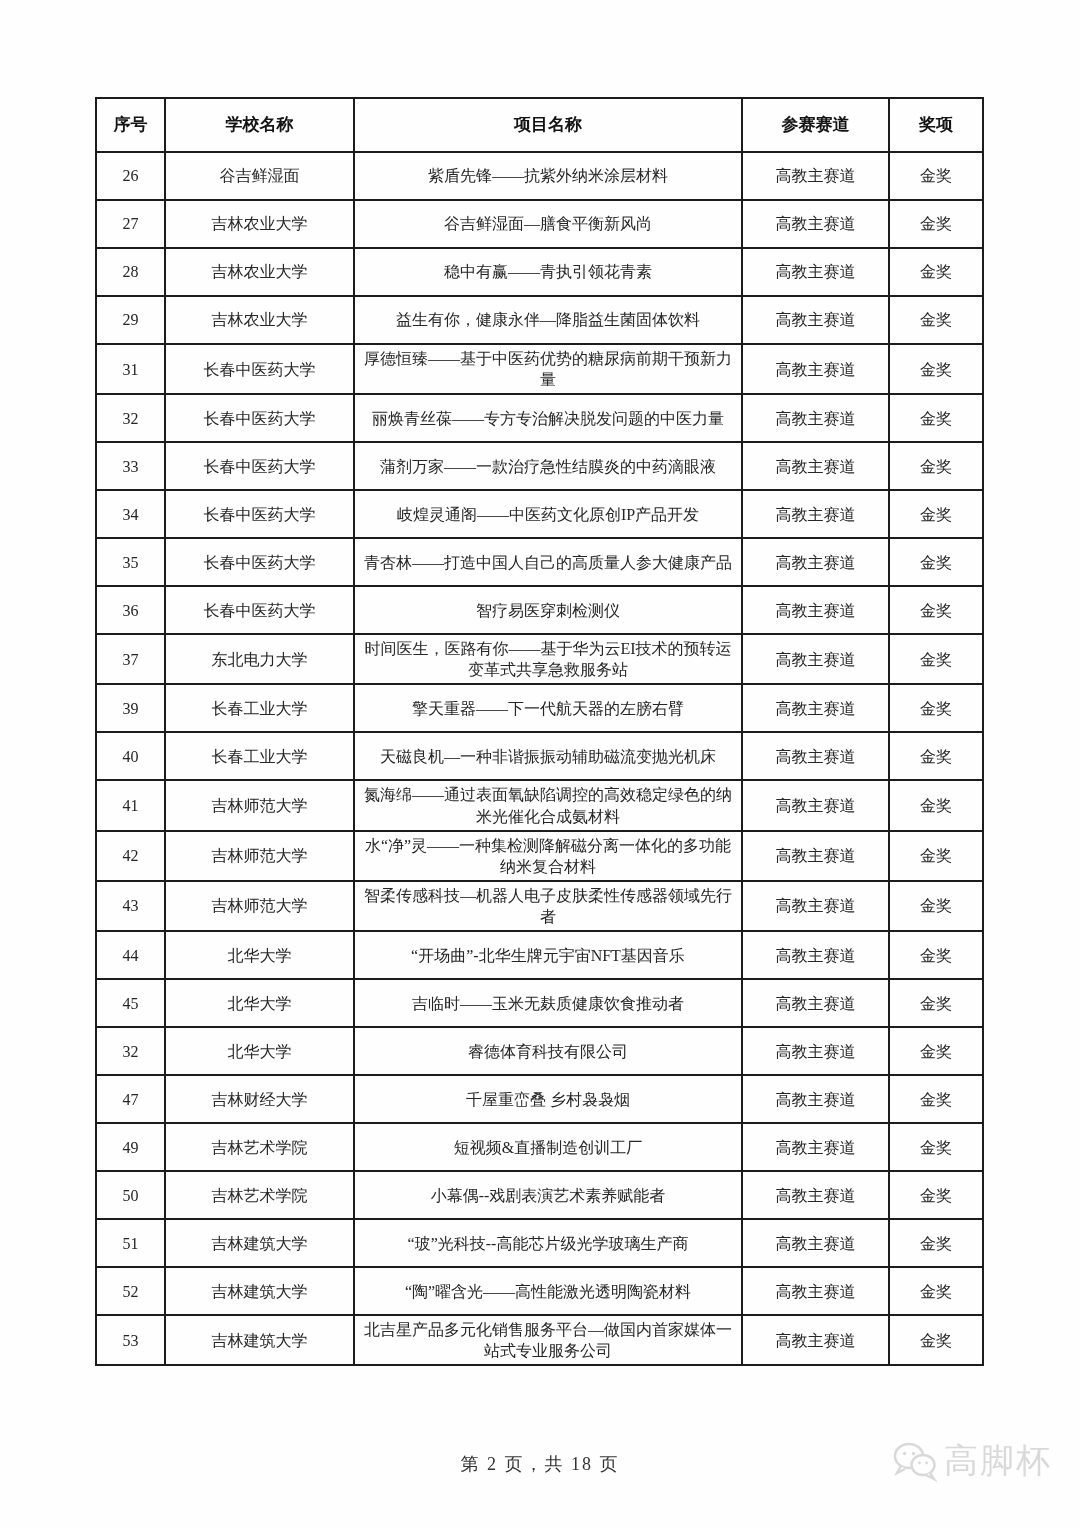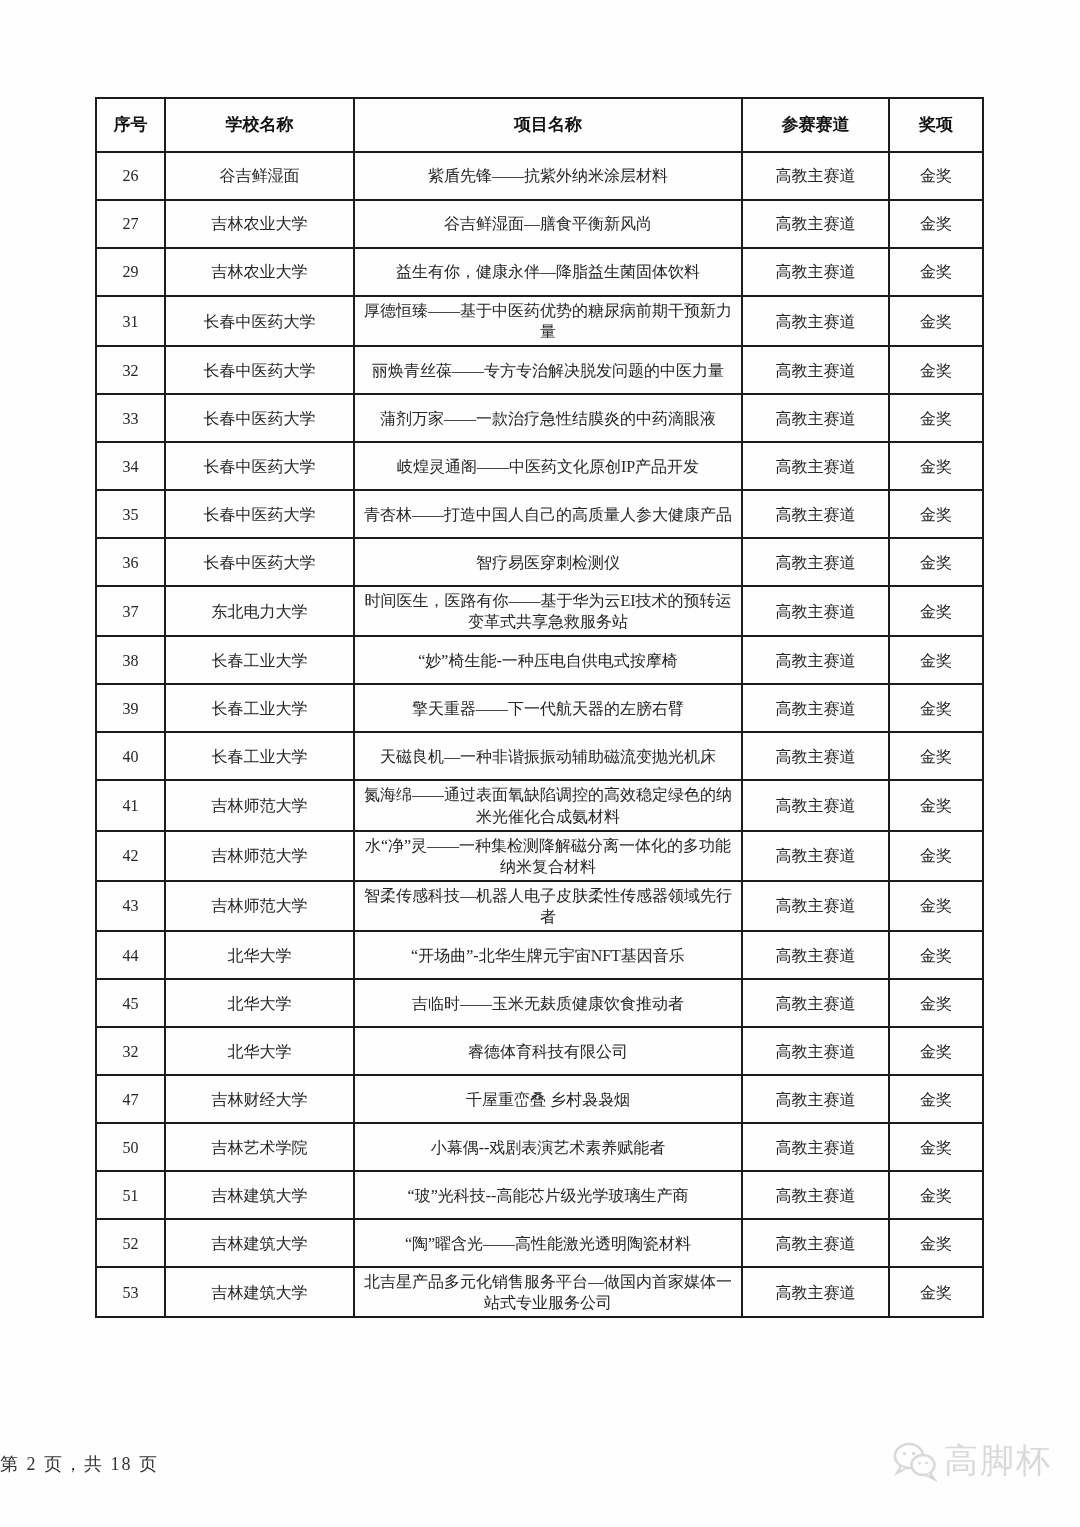--- a/index.html
+++ b/index.html
@@ -47,21 +47,21 @@
   .col-school{ width: 189px; }
   .col-proj  { width: 388px; }
   .col-track { width: 147px; }
   .col-award { width: 94px; }
 
   .footer-page {
     position: absolute;
     top: 1452px;
     left: 0;
     width: 100%;
-    text-align: left;
+    text-align: center;
     font-size: 18px;
     letter-spacing: 2px;
     color: #333333;
   }
   .watermark {
     position: absolute;
     top: 1438px;
     right: 28px;
     display: flex;
     align-items: center;
@@ -109,20 +109,27 @@
         </tr>
 
         <tr>
           <td>27</td>
           <td>吉林农业大学</td>
           <td>谷吉鲜湿面—膳食平衡新风尚</td>
           <td>高教主赛道</td>
           <td>金奖</td>
         </tr>
 
+        <tr>
+          <td>28</td>
+          <td>吉林农业大学</td>
+          <td>稳中有赢——青执引领花青素</td>
+          <td>高教主赛道</td>
+          <td>金奖</td>
+        </tr>
 
         <tr>
           <td>29</td>
           <td>吉林农业大学</td>
           <td>益生有你，健康永伴—降脂益生菌固体饮料</td>
           <td>高教主赛道</td>
           <td>金奖</td>
         </tr>
 
 
@@ -175,27 +182,20 @@
         </tr>
 
         <tr>
           <td>37</td>
           <td>东北电力大学</td>
           <td>时间医生，医路有你——基于华为云EI技术的预转运变革式共享急救服务站</td>
           <td>高教主赛道</td>
           <td>金奖</td>
         </tr>
 
-        <tr>
-          <td>38</td>
-          <td>长春工业大学</td>
-          <td>“妙”椅生能-一种压电自供电式按摩椅</td>
-          <td>高教主赛道</td>
-          <td>金奖</td>
-        </tr>
 
         <tr>
           <td>39</td>
           <td>长春工业大学</td>
           <td>擎天重器——下一代航天器的左膀右臂</td>
           <td>高教主赛道</td>
           <td>金奖</td>
         </tr>
 
         <tr>
@@ -256,20 +256,27 @@
 
         <tr>
           <td>47</td>
           <td>吉林财经大学</td>
           <td>千屋重峦叠 乡村袅袅烟</td>
           <td>高教主赛道</td>
           <td>金奖</td>
         </tr>
 
 
+        <tr>
+          <td>49</td>
+          <td>吉林艺术学院</td>
+          <td>短视频&amp;直播制造创训工厂</td>
+          <td>高教主赛道</td>
+          <td>金奖</td>
+        </tr>
 
         <tr>
           <td>50</td>
           <td>吉林艺术学院</td>
           <td>小幕偶--戏剧表演艺术素养赋能者</td>
           <td>高教主赛道</td>
           <td>金奖</td>
         </tr>
 
         <tr>

